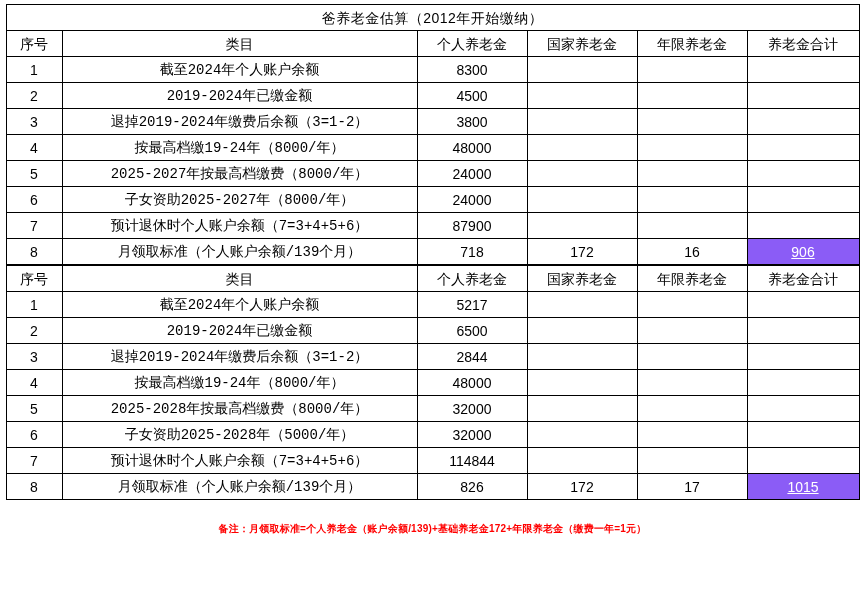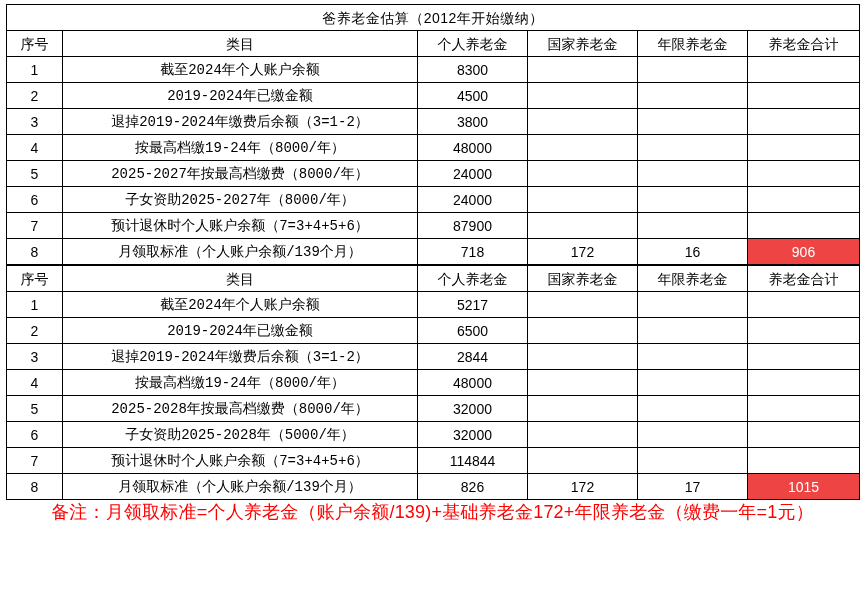--- a/index.html
+++ b/index.html
@@ -14,20 +14,21 @@
     color: #000000;
     overflow: hidden;
   }
   .page {
     width: 865px;
     height: 425px;
     box-sizing: border-box;
     padding: 4px 6px 0 6px;
     display: flex;
     flex-direction: column;
+    align-items: center;
   }
   table.sheet {
     width: 853px;
     border-collapse: collapse;
     table-layout: fixed;
   }
   table.sheet td, table.sheet th {
     border: 1px solid #000000;
     padding: 0;
     text-align: center;
@@ -51,32 +52,34 @@
   .cat-cell {
     font-size: 14px;
     font-family: Liberation Mono, monospace;
   }
   .total-row td {
     font-weight: bold;
     font-size: 15px;
     height: 28px;
   }
   .sum-cell {
-    background: #ef4444;
+    background: #8b5cf6;
     color: #ffffff;
     font-weight: bold;
+    text-decoration: underline;
   }
   .gap {
     height: 24px;
   }
   .note {
+    margin-top: 22px;
     text-align: center;
     color: #ff0000;
-    font-size: 18px;
-    font-weight: normal;
+    font-size: 10px;
+    font-weight: bold;
     letter-spacing: 0.2px;
   }
   col.c-no    { width: 56px; }
   col.c-cat   { width: 355px; }
   col.c-per   { width: 110px; }
   col.c-nat   { width: 110px; }
   col.c-yrs   { width: 110px; }
   col.c-sum   { width: 112px; }
 </style>
 </head>

